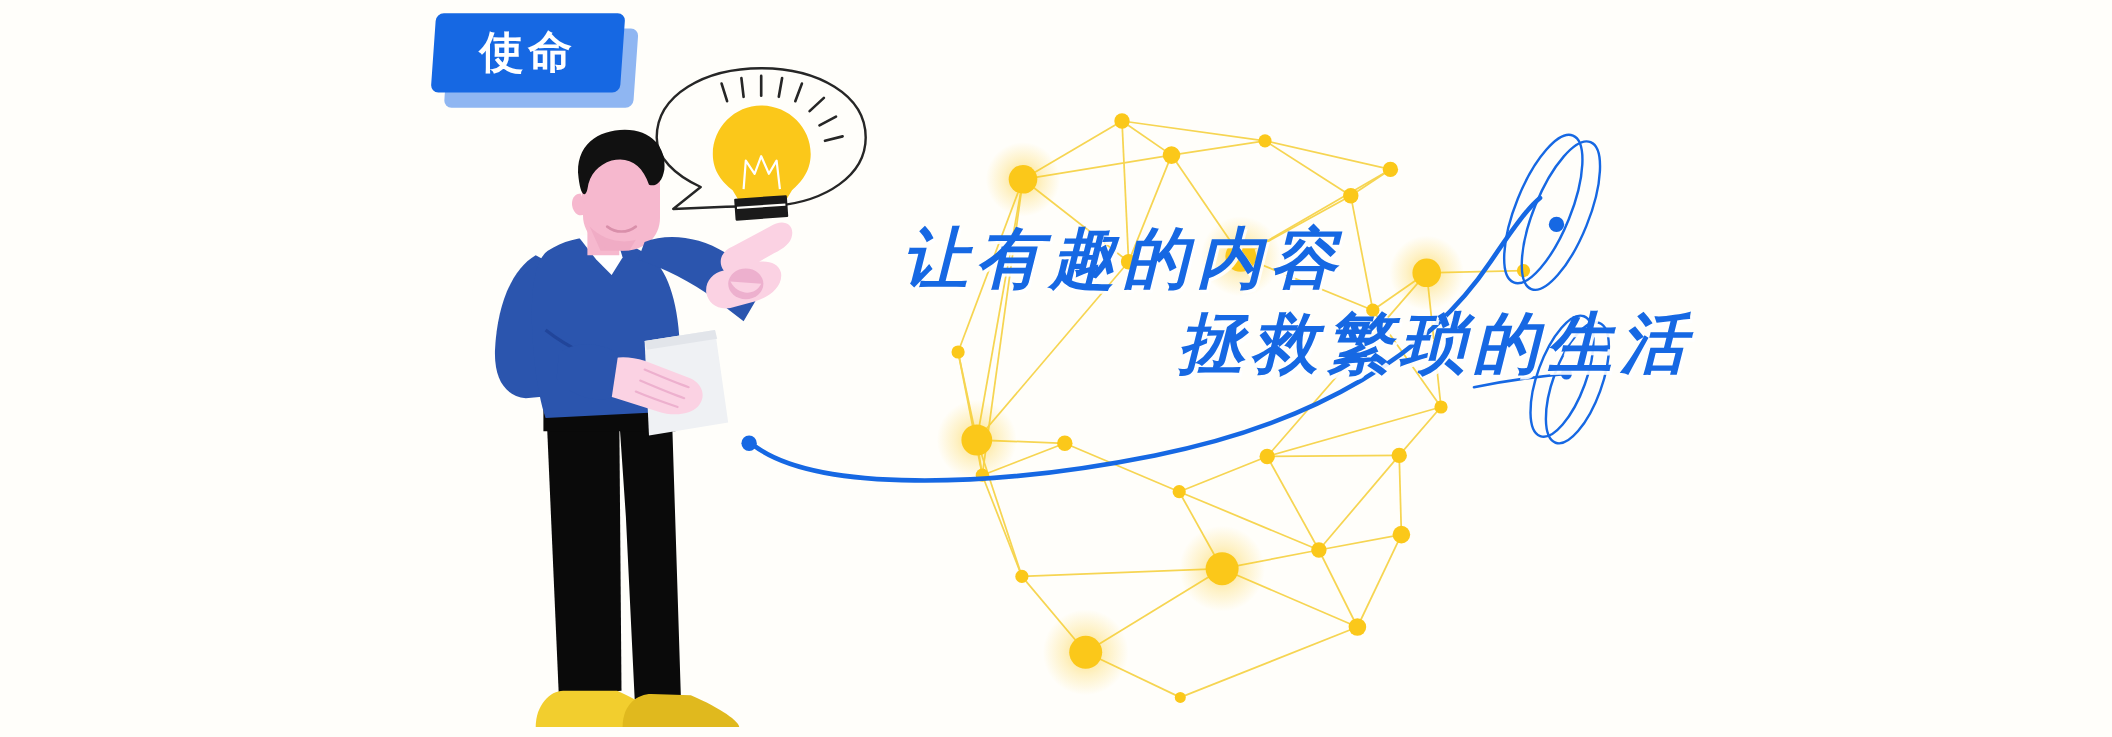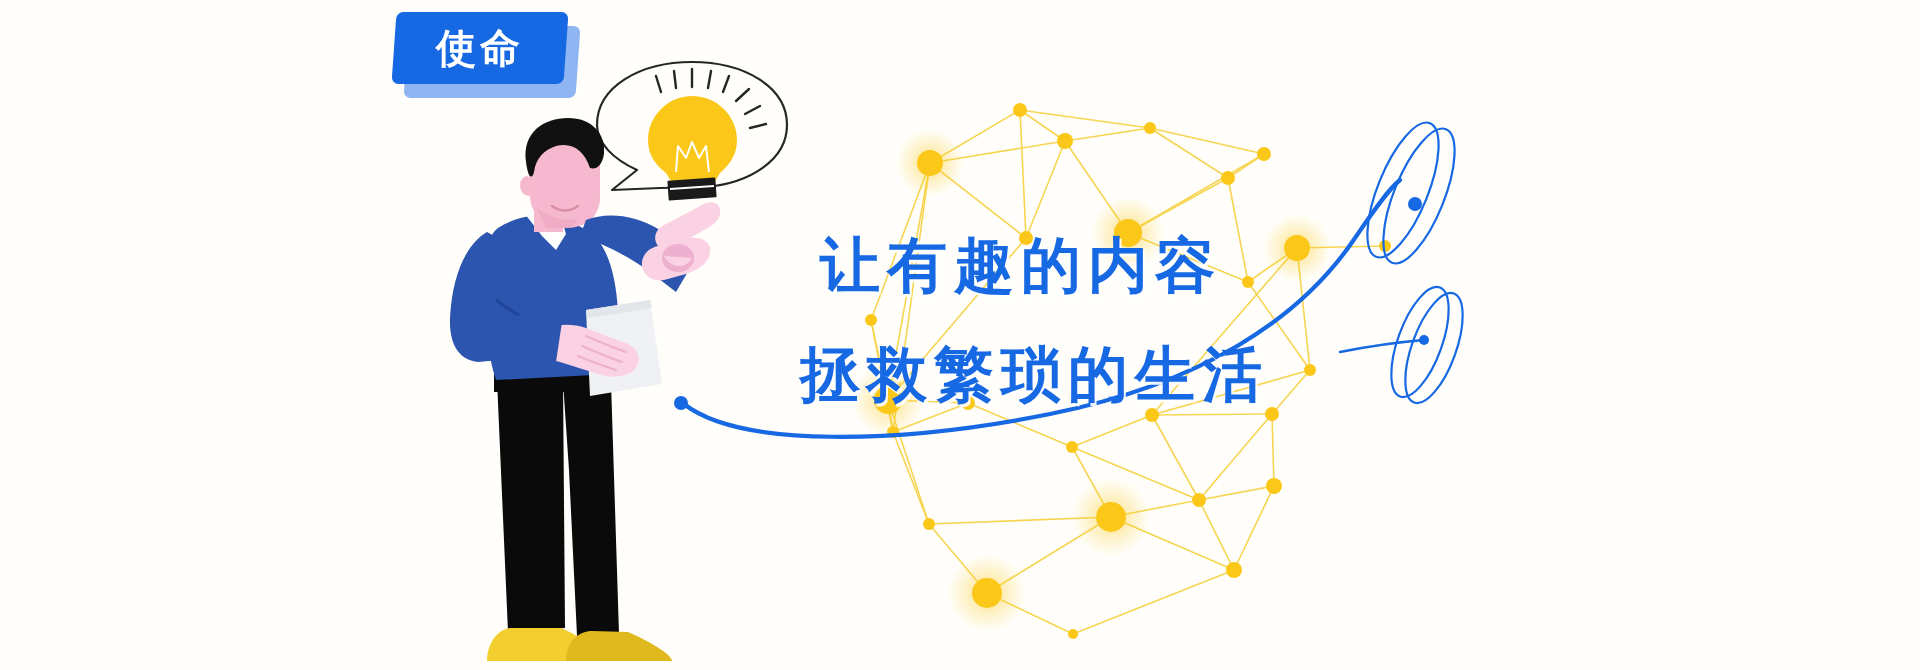--- a/index.html
+++ b/index.html
@@ -71,25 +71,26 @@
     top: 196px;
     width: 720px;
   }
   #headline .hl-line {
     color: #1668E3;
     font-size: 60px;
     font-weight: bold;
     line-height: 78px;
     letter-spacing: 7px;
     white-space: nowrap;
+    font-style: italic;
     text-shadow: 2px 3px 0 rgba(255,255,255,0.9);
-    margin-top: 31px;
   }
   #headline .hl-line.line2 {
     margin-left: -20px;
+    text-align: right;
   }
 </style>
 </head>
 <body>
 
 <div id="banner">
 
   <svg class="layer" viewBox="0 0 1920 670" xmlns="http://www.w3.org/2000/svg">
     <defs>
       <radialGradient id="nodeGlow" cx="50%" cy="50%" r="50%">

